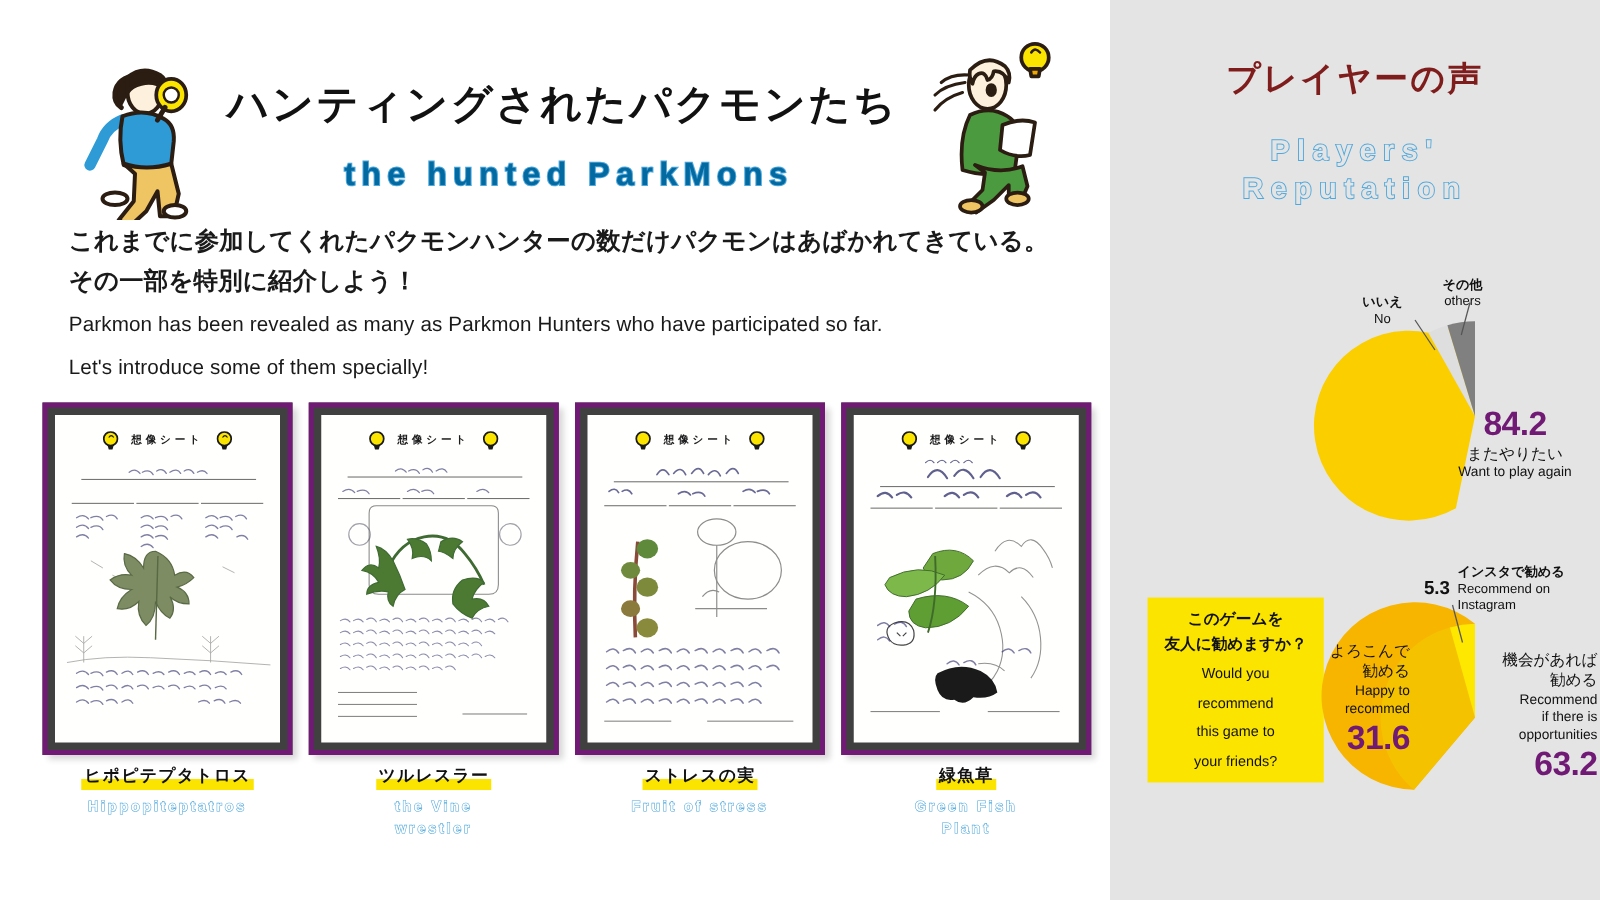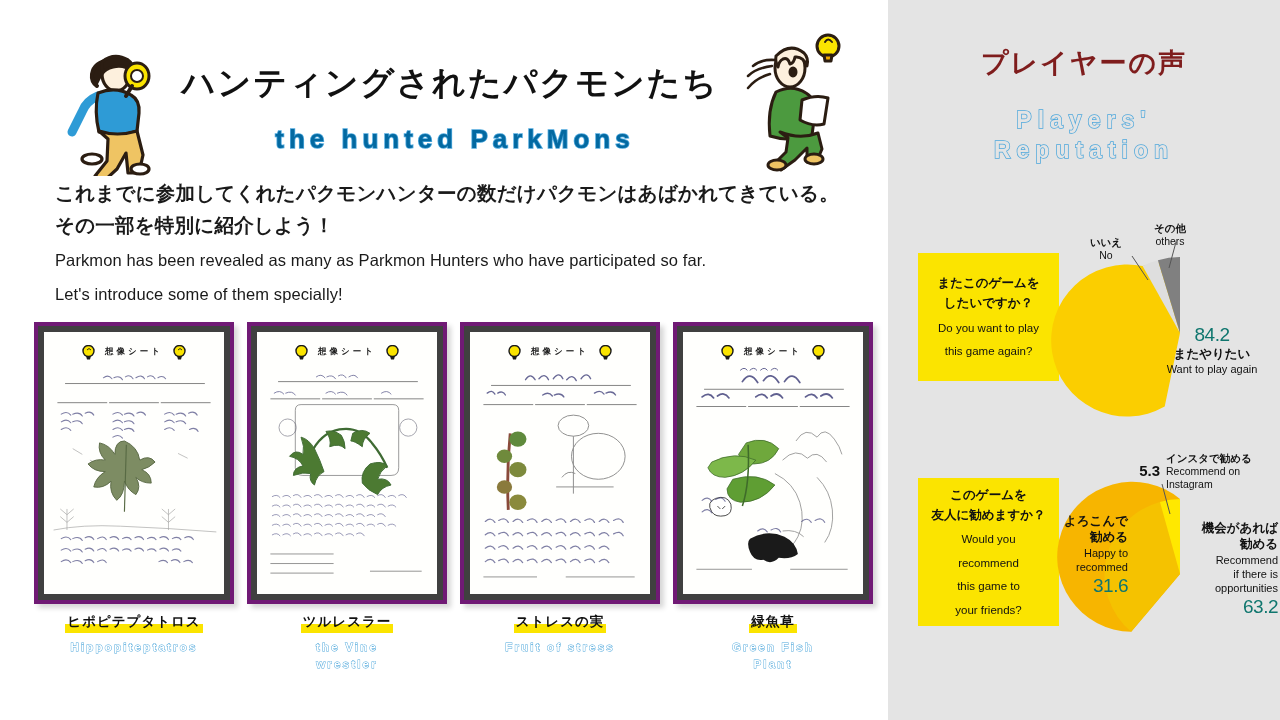--- a/index.html
+++ b/index.html
@@ -88,25 +88,25 @@
     position:absolute; background:#FBE400; display:flex; flex-direction:column;
     align-items:center; justify-content:center; text-align:center;
   }
   .qbox .qjp { font-size:12.5px; font-weight:700; color:#111; line-height:1.62; }
   .qbox .qen { font-size:11.5px; font-weight:500; color:#111; line-height:1.62; margin-top:5px; }
 
   .pie-wrap { position:absolute; }
   .pl { position:absolute; text-align:center; line-height:1.22; color:#111; }
   .pl .n-jp { font-size:10.5px; font-weight:700; }
   .pl .n-en { font-size:10.5px; font-weight:500; }
-  .big { font-size:19px; font-weight:400; letter-spacing:-.5px; color:#0f766e; }
+  .big { font-size:27px; font-weight:700; letter-spacing:-.5px; color:#701a75; }
   .big-s { font-size:15px; font-weight:800; color:#111; }
 
   .onpie { position:absolute; color:#111; }
-  .onpie .t1 { font-size:12.5px; font-weight:700; line-height:1.3; }
+  .onpie .t1 { font-size:12.5px; font-weight:400; line-height:1.3; }
   .onpie .t2 { font-size:11px; font-weight:500; line-height:1.3; }
 </style>
 </head>
 <body>
 
 <div class="page">
 
   <div class="left-panel">
 
     <div class="hdr">
@@ -396,26 +396,20 @@
     </div>
   </div>
 
   <div class="right-panel">
     <div class="r-title">プレイヤーの声</div>
     <div class="r-sub">
       <div>Players'</div>
       <div>Reputation</div>
     </div>
 
-    <div class="qbox" style="left:30px; top:253px; width:141px; height:128px;">
-      <div class="qjp">またこのゲームを</div>
-      <div class="qjp">したいですか？</div>
-      <div class="qen">Do you want to play</div>
-      <div class="qen">this game again?</div>
-    </div>
 
     <div class="pie-wrap" style="left:188px; top:236px; width:200px; height:160px;">
       <svg viewBox="0 0 200 160" style="width:200px;height:160px;overflow:visible">
 
         <path d="M104 22 L104 97 L88.7 170.6 A76 76 0 1 1 66.6 30.1 Z" fill="#FBCE00"></path>
 
         <path d="M104 97 L66.6 30.1 A76 76 0 0 1 81.9 24.2 Z" fill="#DEDEDE"></path>
 
         <path d="M104 97 L81.9 24.2 A76 76 0 0 1 104 21 Z" fill="#808080"></path>
 

